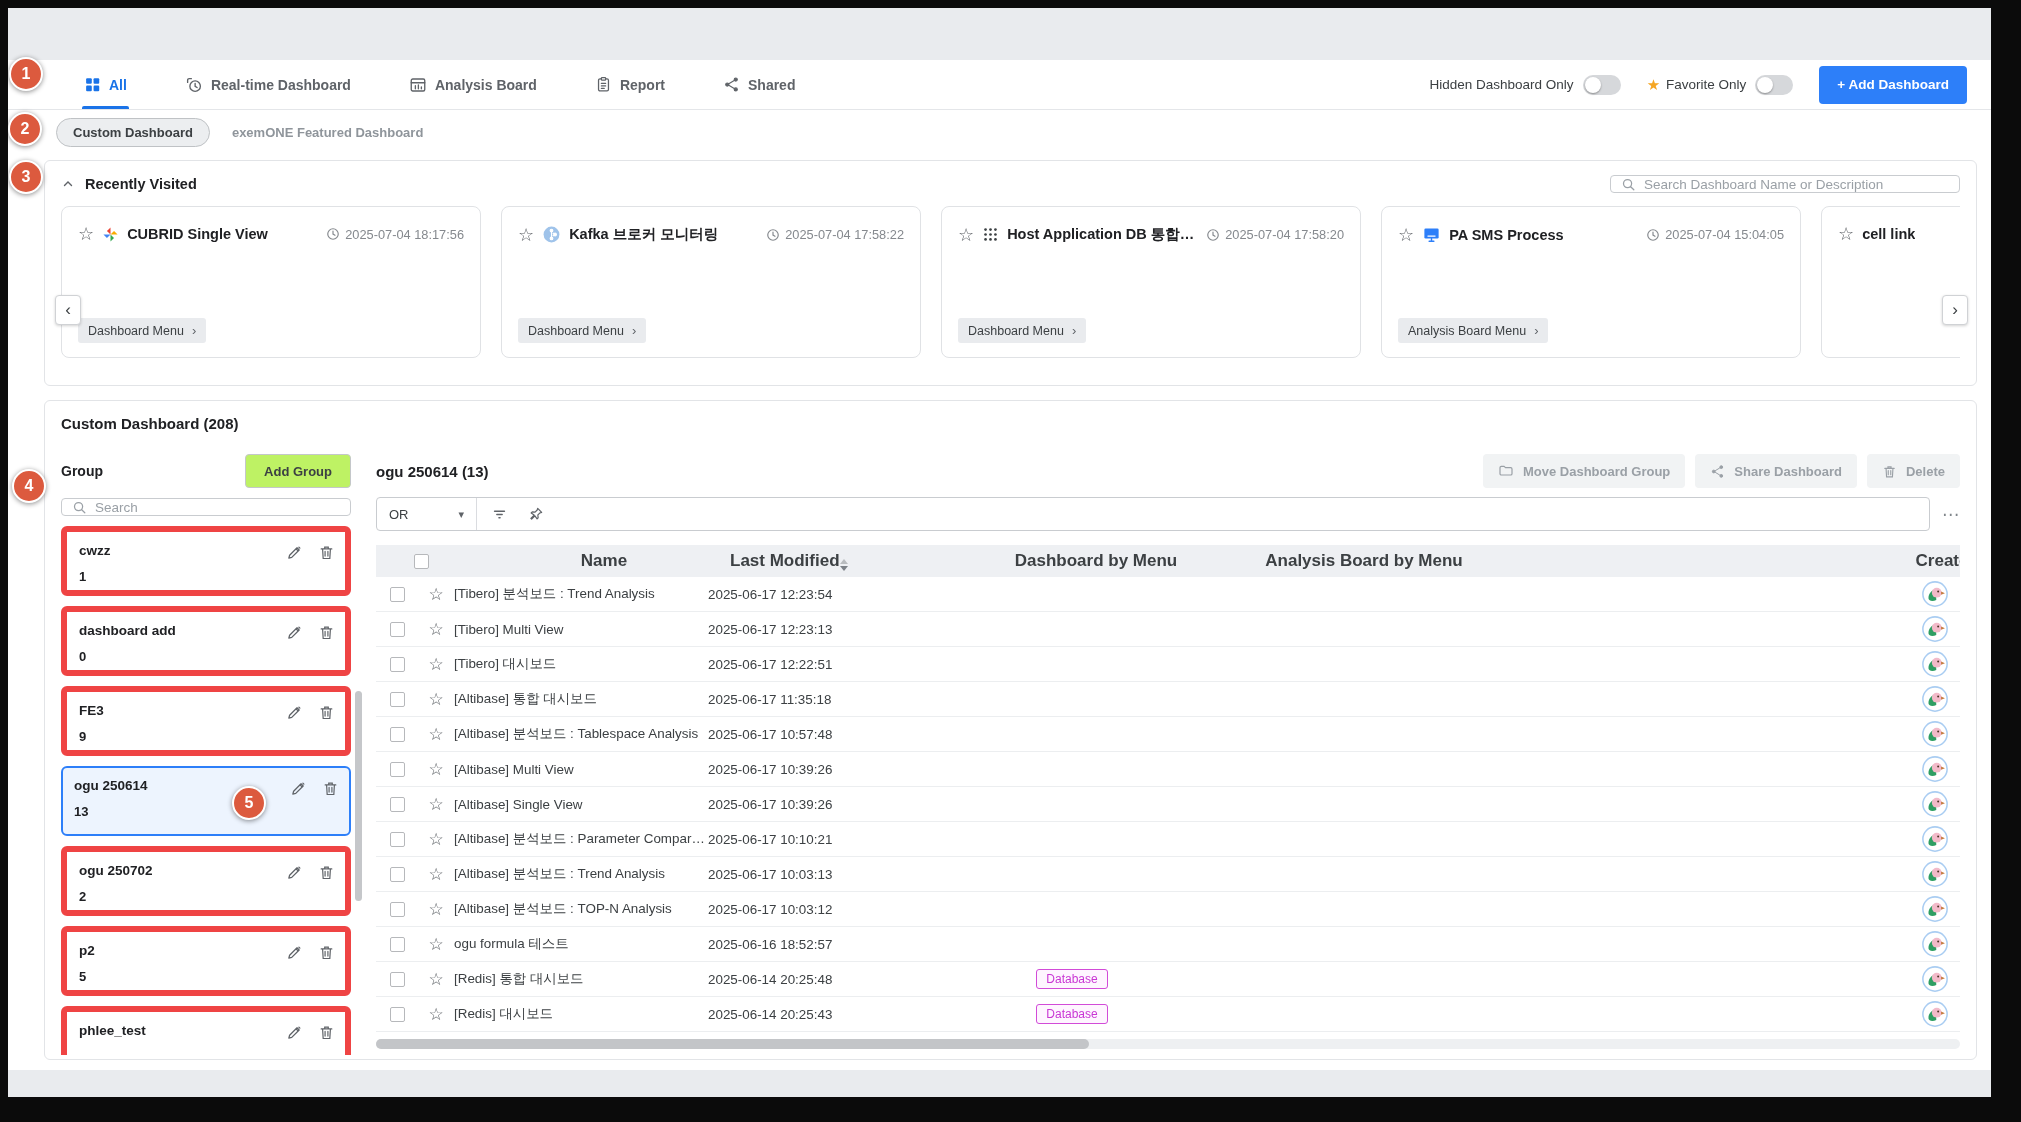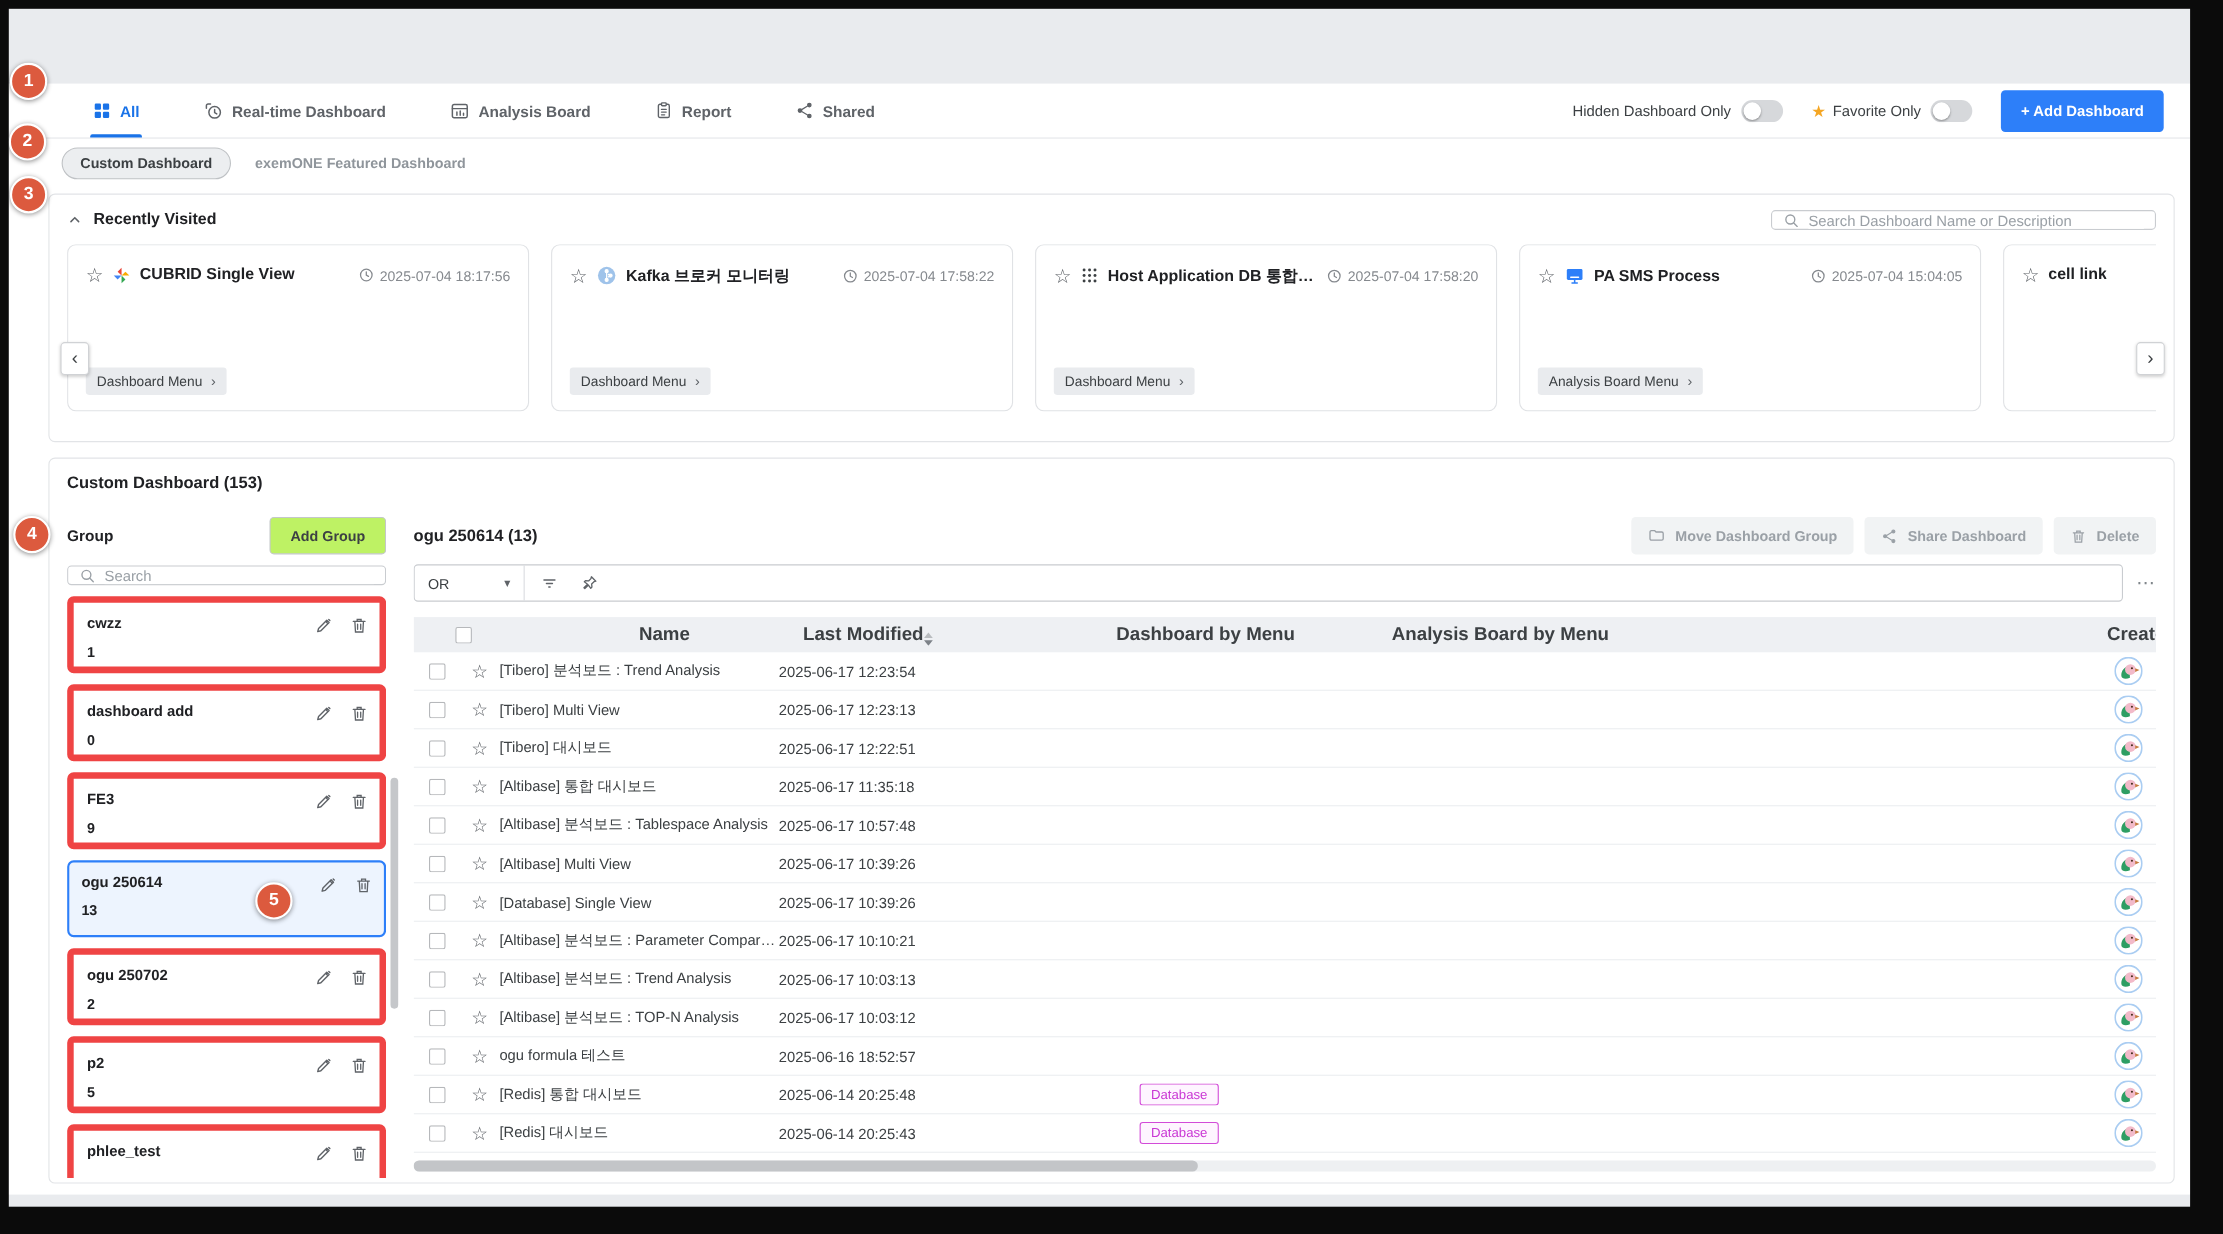--- a/index.html
+++ b/index.html
@@ -7,21 +7,21 @@
   body { background:#0b0b0b; position:relative; font-family:"Liberation Sans","DejaVu Sans",sans-serif; color:#3c4043; }
   .page { position:absolute; left:8px; top:8px; width:1983px; height:1089px; background:#e9ebee; overflow:hidden; }
 
   
   .crumbbar { position:absolute; left:0; top:0; right:0; height:56px; background:#fff; display:flex; align-items:center; padding-left:68px; gap:10px; }
   .crumb-section { color:#63788c; font-size:17px; }
   .crumb-sep { color:#9aa0a6; font-size:16px; }
   .crumb-current { color:#24292e; font-size:17px; font-weight:700; }
 
   
-  .maincard { position:absolute; left:0; top:68px; right:0; height:1010px; background:#fff; }
+  .maincard { position:absolute; left:0; top:52px; right:0; height:1010px; background:#fff; }
 
   
   .ann { position:absolute; width:34px; height:34px; border-radius:50%; background:#dc5a3e; border:2px solid #fff;
          box-shadow:0 1px 5px rgba(0,0,0,.45); color:#fff; font-weight:700; font-size:16px;
          display:flex; align-items:center; justify-content:center; z-index:60; }
   .ann-1 { left:1px;  top:49px; }
   .ann-2 { left:0px;  top:104px; }
   .ann-3 { left:1px;  top:152px; }
   .ann-4 { left:4px;  top:461px; }
   .ann-5 { left:187px; top:385px; }
@@ -360,21 +360,21 @@
 
           </div>
         </div>
       </div>
 
       <div class="nav-btn nav-left">‹</div>
       <div class="nav-btn nav-right">›</div>
     </div>
 
     <div class="section sec2">
-      <div class="sec2-title">Custom Dashboard (153)</div>
+      <div class="sec2-title">Custom Dashboard (208)</div>
 
       <div class="ann ann-5">5</div>
 
       <div class="group-panel">
         <div class="gp-head">
           <span class="gp-label">Group</span>
           <button class="add-group-btn">Add Group</button>
         </div>
         <div class="searchbox gp-search">
           <span>
@@ -727,21 +727,21 @@
                 </span>
   </div>
 
   <div class="trow">
     <span class="cell c-check">
                   <span class="checkbox"></span>
                 </span>
     <span class="cell c-star">
                   <span class="star">☆</span>
                 </span>
-    <span class="cell c-name">[Database] Single View</span>
+    <span class="cell c-name">[Altibase] Single View</span>
     <span class="cell c-mod">2025-06-17 10:39:26</span>
     <span class="cell c-dash"></span>
     <span class="cell c-ana"></span>
     <span class="cell c-creator">
                   <span class="avatar">
                     <svg width="26" height="26" viewBox="0 0 24 24">
                       <circle cx="12" cy="12" r="11.2" fill="#fff" stroke="#aacdf2" stroke-width="1.4"></circle>
                       <path d="M6 16.2c-.3-4.6 2.8-8 6.8-8.2l.4 9.6c-3.2 1.4-6.9 1-7.2-1.4z" fill="#2e9e63"></path>
                       <circle cx="13.6" cy="10.8" r="4.5" fill="#f2bac9"></circle>
                       <polygon points="17.6,9.6 21.2,11.2 17.6,12.8" fill="#c77b3f"></polygon>

